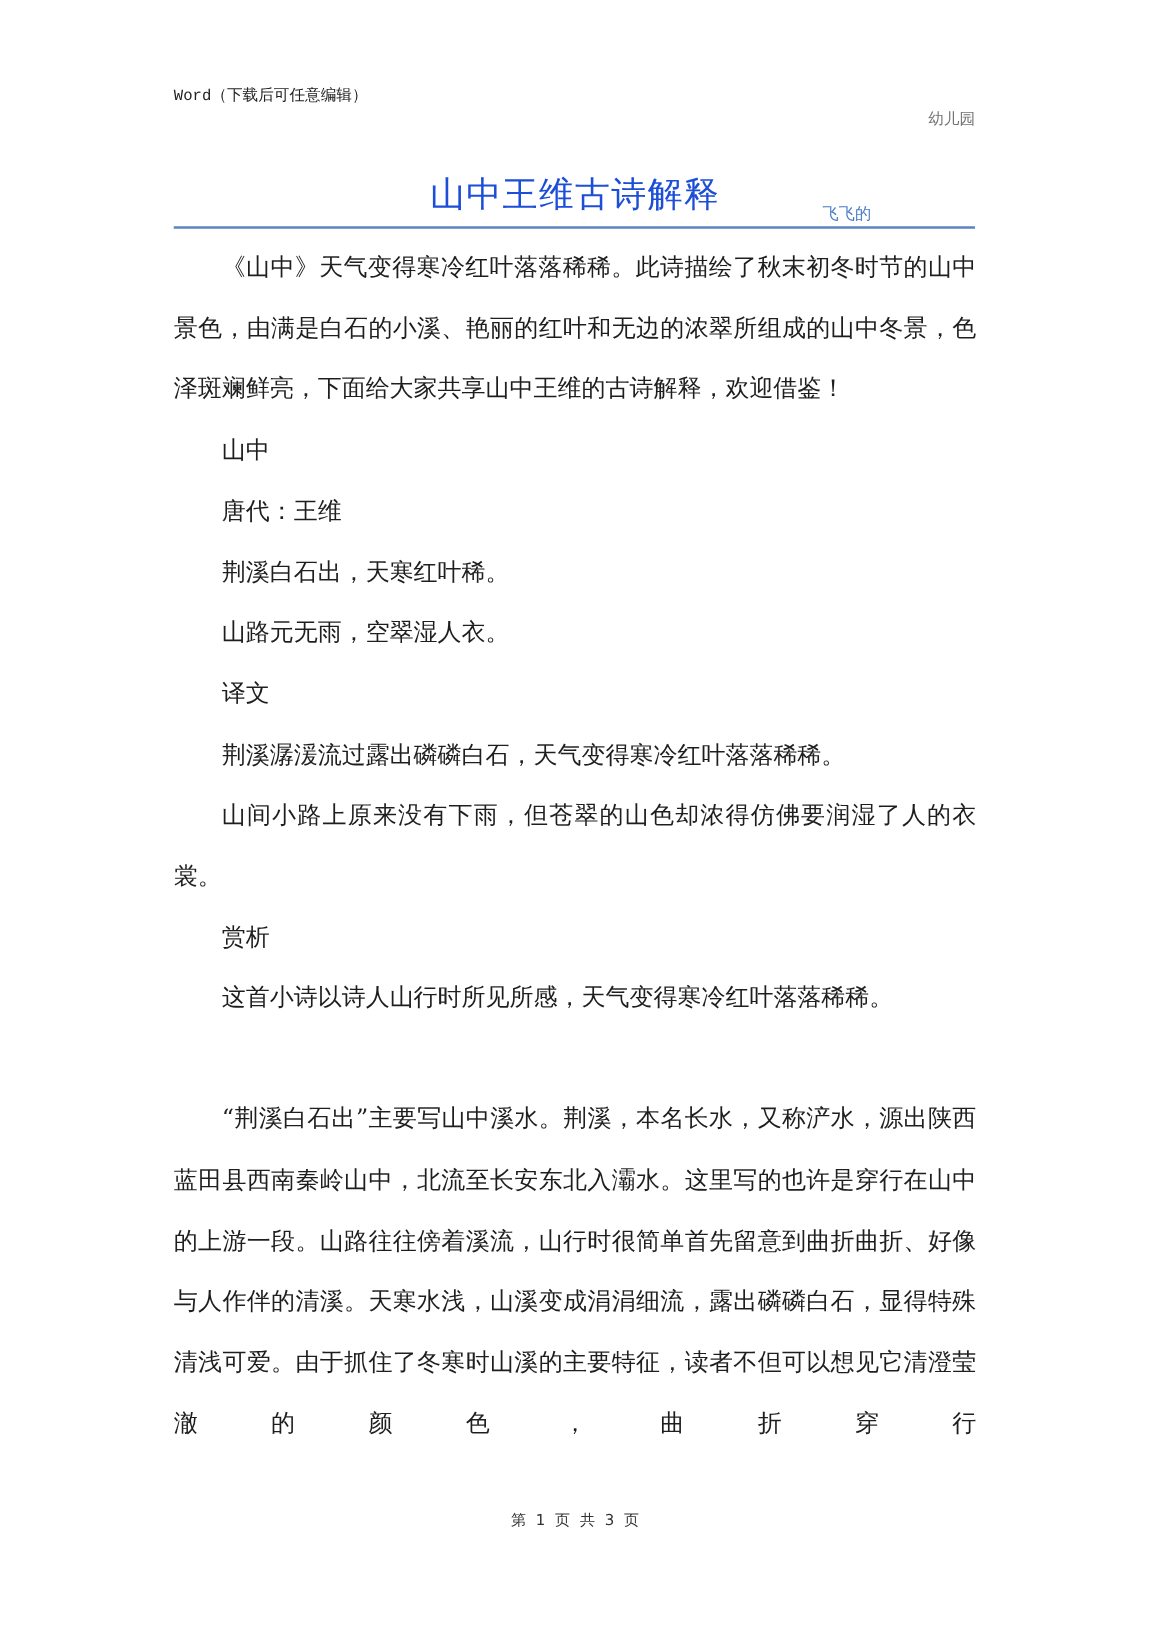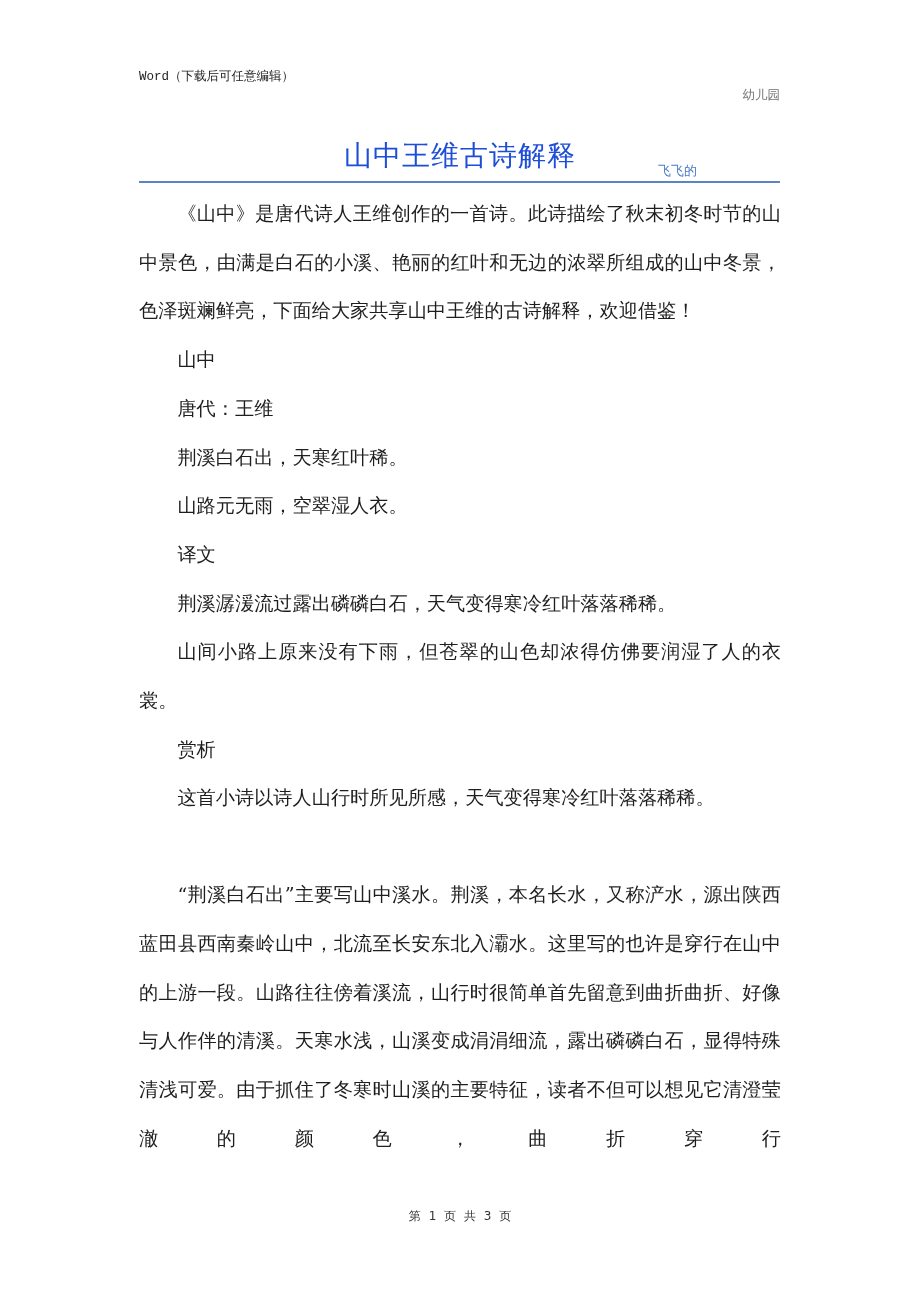--- a/index.html
+++ b/index.html
@@ -93,21 +93,21 @@
 
 <div class="page">
   <div class="header-left">Word（下载后可任意编辑）</div>
   <div class="header-right">幼儿园</div>
 
   <div class="title">山中王维古诗解释</div>
   <div class="author">飞飞的</div>
   <div class="rule"></div>
 
   <div class="body-text">
-    <p class="para">《山中》是唐代诗人王维创作的一首诗。此诗描绘了秋末初冬时节的山中景色，由满是白石的小溪、艳丽的红叶和无边的浓翠所组成的山中冬景，色泽斑斓鲜亮，下面给大家共享山中王维的古诗解释，欢迎借鉴！</p>
+    <p class="para">《山中》天气变得寒冷红叶落落稀稀。此诗描绘了秋末初冬时节的山中景色，由满是白石的小溪、艳丽的红叶和无边的浓翠所组成的山中冬景，色泽斑斓鲜亮，下面给大家共享山中王维的古诗解释，欢迎借鉴！</p>
     <p class="para">山中</p>
     <p class="para">唐代：王维</p>
     <p class="para">荆溪白石出，天寒红叶稀。</p>
     <p class="para">山路元无雨，空翠湿人衣。</p>
     <p class="para">译文</p>
     <p class="para">荆溪潺湲流过露出磷磷白石，天气变得寒冷红叶落落稀稀。</p>
     <p class="para">山间小路上原来没有下雨，但苍翠的山色却浓得仿佛要润湿了人的衣裳。</p>
     <p class="para">赏析</p>
     <p class="para">这首小诗以诗人山行时所见所感，天气变得寒冷红叶落落稀稀。</p>
     <div class="spacer"></div>

